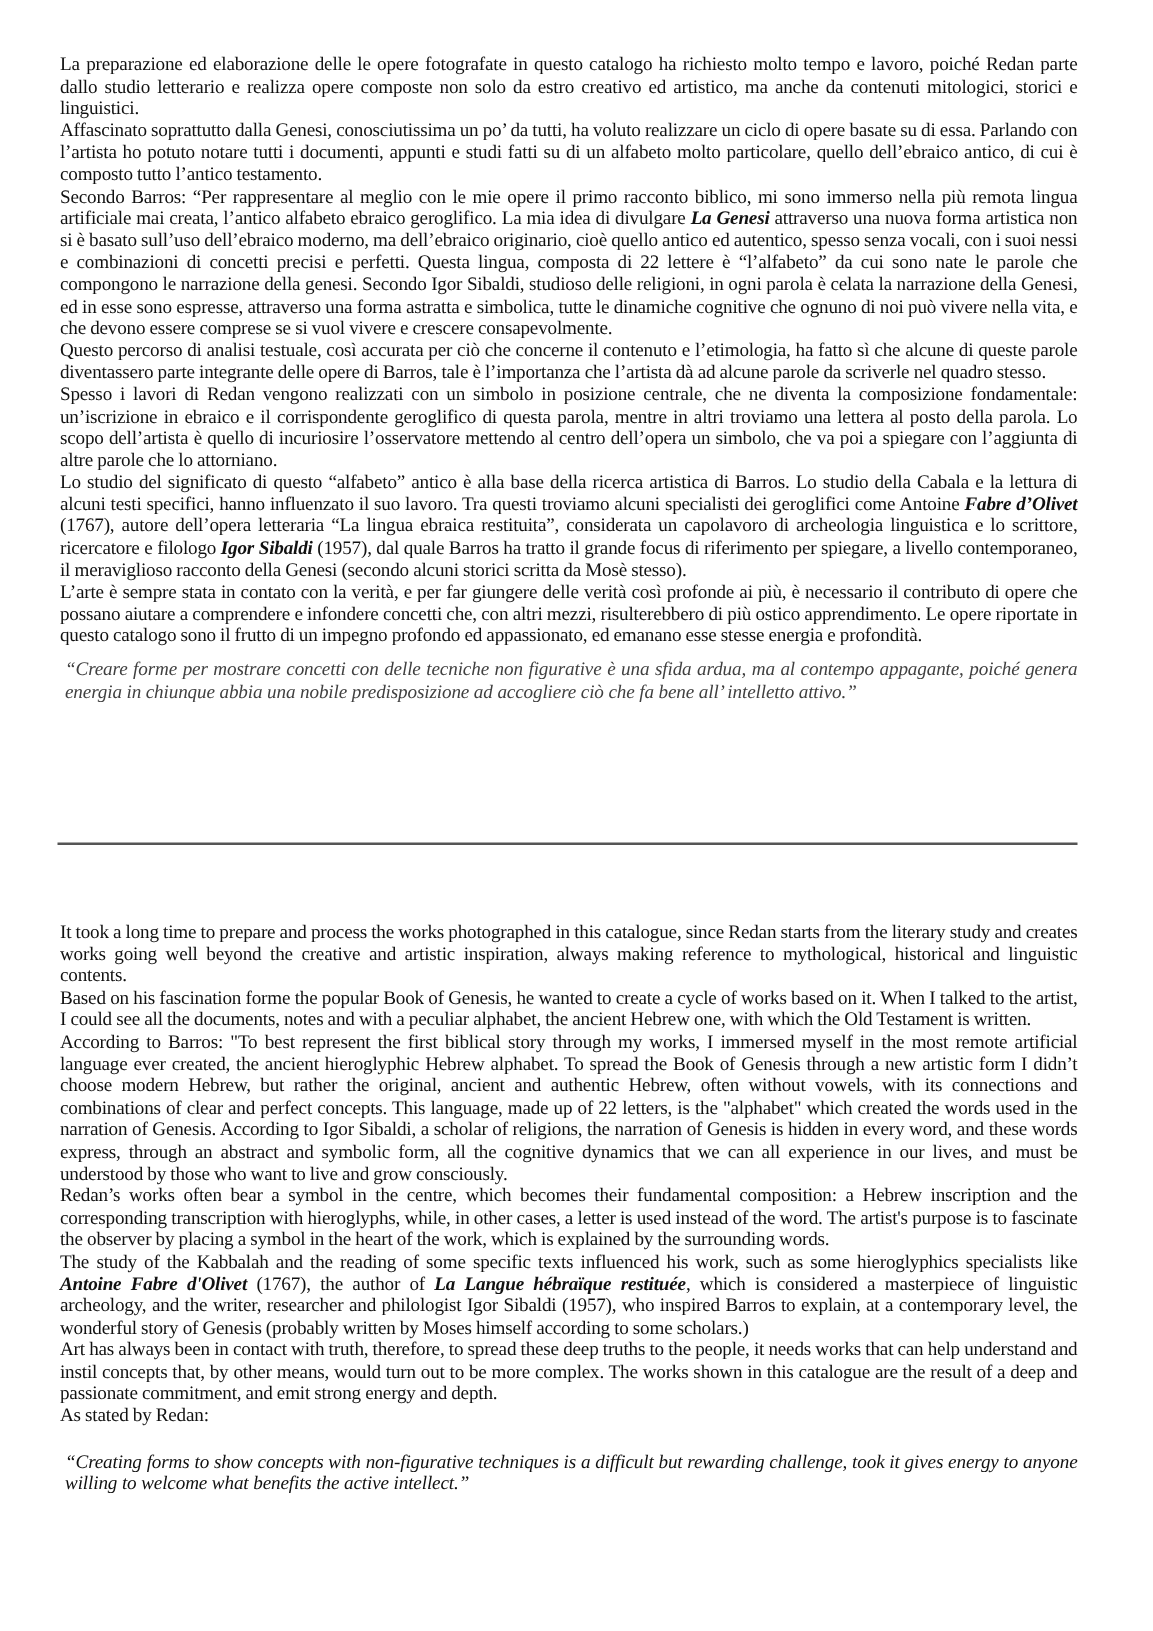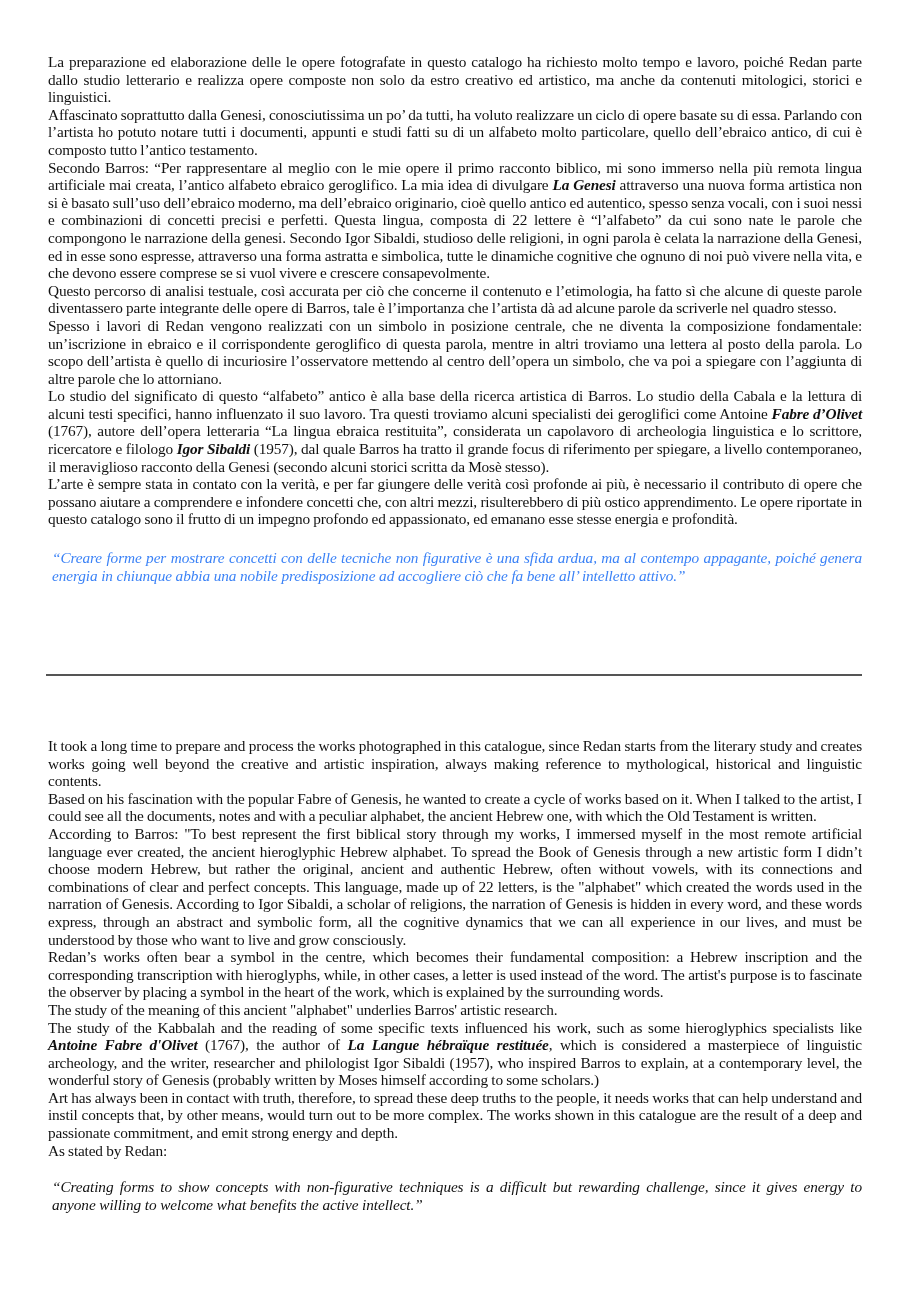--- a/index.html
+++ b/index.html
@@ -13,21 +13,21 @@
     position: relative;
     overflow: hidden;
     font-family: "Liberation Serif", "DejaVu Serif", serif;
     color: #111111;
   }
   .page {
     position: absolute;
     left: 48px;
     width: 814px;
   }
-  .section-it { top: 53px; }
+  .section-it { top: 43px; }
   .section-en { top: 737px; }
   .para {
     margin: 0;
     font-size: 15.3px;
     line-height: 17.6px;
     text-align: justify;
     text-align-last: left;
     letter-spacing: -0.15px;
     word-spacing: -0.3px;
   }
@@ -35,22 +35,22 @@
   .quote {
     margin: 0;
     font-size: 15.3px;
     line-height: 17.6px;
     font-style: italic;
     text-align: justify;
     text-align-last: left;
     letter-spacing: -0.1px;
   }
   .quote-it {
-    margin-top: 21px;
-    color: #3b82f6;
+    margin-top: 9px;
+    color: #404040;
   }
   .quote-en {
     margin-top: 19px;
     color: #111111;
   }
   .divider {
     position: absolute;
     left: 46px;
     top: 674px;
     width: 816px;
@@ -70,21 +70,20 @@
   <p class="para">Spesso i lavori di Redan vengono realizzati con un simbolo in posizione centrale, che ne diventa la composizione fondamentale: un’iscrizione in ebraico e il corrispondente geroglifico di questa parola, mentre in altri troviamo una lettera al posto della parola. Lo scopo dell’artista è quello di incuriosire l’osservatore mettendo al centro dell’opera un simbolo, che va poi a spiegare con l’aggiunta di altre parole che lo attorniano.</p>
   <p class="para"><span>Lo studio del significato di questo “alfabeto” antico è alla base della ricerca artistica di Barros. Lo studio della Cabala e la lettura di alcuni testi specifici, hanno influenzato il suo lavoro. Tra questi troviamo alcuni specialisti dei geroglifici come Antoine </span><em>Fabre d’Olivet</em><span> (1767), autore dell’opera letteraria “La lingua ebraica restituita”, considerata un capolavoro di archeologia linguistica e lo scrittore, ricercatore e filologo </span><em>Igor Sibaldi</em><span> (1957), dal quale Barros ha tratto il grande focus di riferimento per spiegare, a livello contemporaneo, il meraviglioso racconto della Genesi (secondo alcuni storici scritta da Mosè stesso).</span></p>
   <p class="para">L’arte è sempre stata in contato con la verità, e per far giungere delle verità così profonde ai più, è necessario il contributo di opere che possano aiutare a comprendere e infondere concetti che, con altri mezzi, risulterebbero di più ostico apprendimento. Le opere riportate in questo catalogo sono il frutto di un impegno profondo ed appassionato, ed emanano esse stesse energia e profondità.</p>
   <p class="quote quote-it lead-indent">“Creare forme per mostrare concetti con delle tecniche non figurative è una sfida ardua, ma al contempo appagante, poiché genera energia in chiunque abbia una nobile predisposizione ad accogliere ciò che fa bene all’ intelletto attivo.”</p>
 </div>
 
 <div class="divider"></div>
 
 <div class="page section-en">
   <p class="para">It took a long time to prepare and process the works photographed in this catalogue, since Redan starts from the literary study and creates works going well beyond the creative and artistic inspiration, always making reference to mythological, historical and linguistic contents.</p>
-  <p class="para">Based on his fascination with the popular Fabre of Genesis, he wanted to create a cycle of works based on it. When I talked to the artist, I could see all the documents, notes and with a peculiar alphabet, the ancient Hebrew one, with which the Old Testament is written.</p>
+  <p class="para">Based on his fascination forme the popular Book of Genesis, he wanted to create a cycle of works based on it. When I talked to the artist, I could see all the documents, notes and with a peculiar alphabet, the ancient Hebrew one, with which the Old Testament is written.</p>
   <p class="para">According to Barros: "To best represent the first biblical story through my works, I immersed myself in the most remote artificial language ever created, the ancient hieroglyphic Hebrew alphabet. To spread the Book of Genesis through a new artistic form I didn’t choose modern Hebrew, but rather the original, ancient and authentic Hebrew, often without vowels, with its connections and combinations of clear and perfect concepts. This language, made up of 22 letters, is the "alphabet" which created the words used in the narration of Genesis. According to Igor Sibaldi, a scholar of religions, the narration of Genesis is hidden in every word, and these words express, through an abstract and symbolic form, all the cognitive dynamics that we can all experience in our lives, and must be understood by those who want to live and grow consciously.</p>
   <p class="para">Redan’s works often bear a symbol in the centre, which becomes their fundamental composition: a Hebrew inscription and the corresponding transcription with hieroglyphs, while, in other cases, a letter is used instead of the word. The artist's purpose is to fascinate the observer by placing a symbol in the heart of the work, which is explained by the surrounding words.</p>
-  <p class="para">The study of the meaning of this ancient "alphabet" underlies Barros' artistic research.</p>
   <p class="para"><span>The study of the Kabbalah and the reading of some specific texts influenced his work, such as some hieroglyphics specialists like </span><em>Antoine Fabre d'Olivet</em><span> (1767), the author of </span><em>La Langue hébraïque restituée</em><span>, which is considered a masterpiece of linguistic archeology, and the writer, researcher and philologist Igor Sibaldi (1957), who inspired Barros to explain, at a contemporary level, the wonderful story of Genesis (probably written by Moses himself according to some scholars.)</span></p>
   <p class="para">Art has always been in contact with truth, therefore, to spread these deep truths to the people, it needs works that can help understand and instil concepts that, by other means, would turn out to be more complex. The works shown in this catalogue are the result of a deep and passionate commitment, and emit strong energy and depth.</p>
   <p class="para">As stated by Redan:</p>
-  <p class="quote quote-en lead-indent">“Creating forms to show concepts with non-figurative techniques is a difficult but rewarding challenge, since it gives energy to anyone willing to welcome what benefits the active intellect.”</p>
+  <p class="quote quote-en lead-indent">“Creating forms to show concepts with non-figurative techniques is a difficult but rewarding challenge, took it gives energy to anyone willing to welcome what benefits the active intellect.”</p>
 </div>
 
 </body></html>

